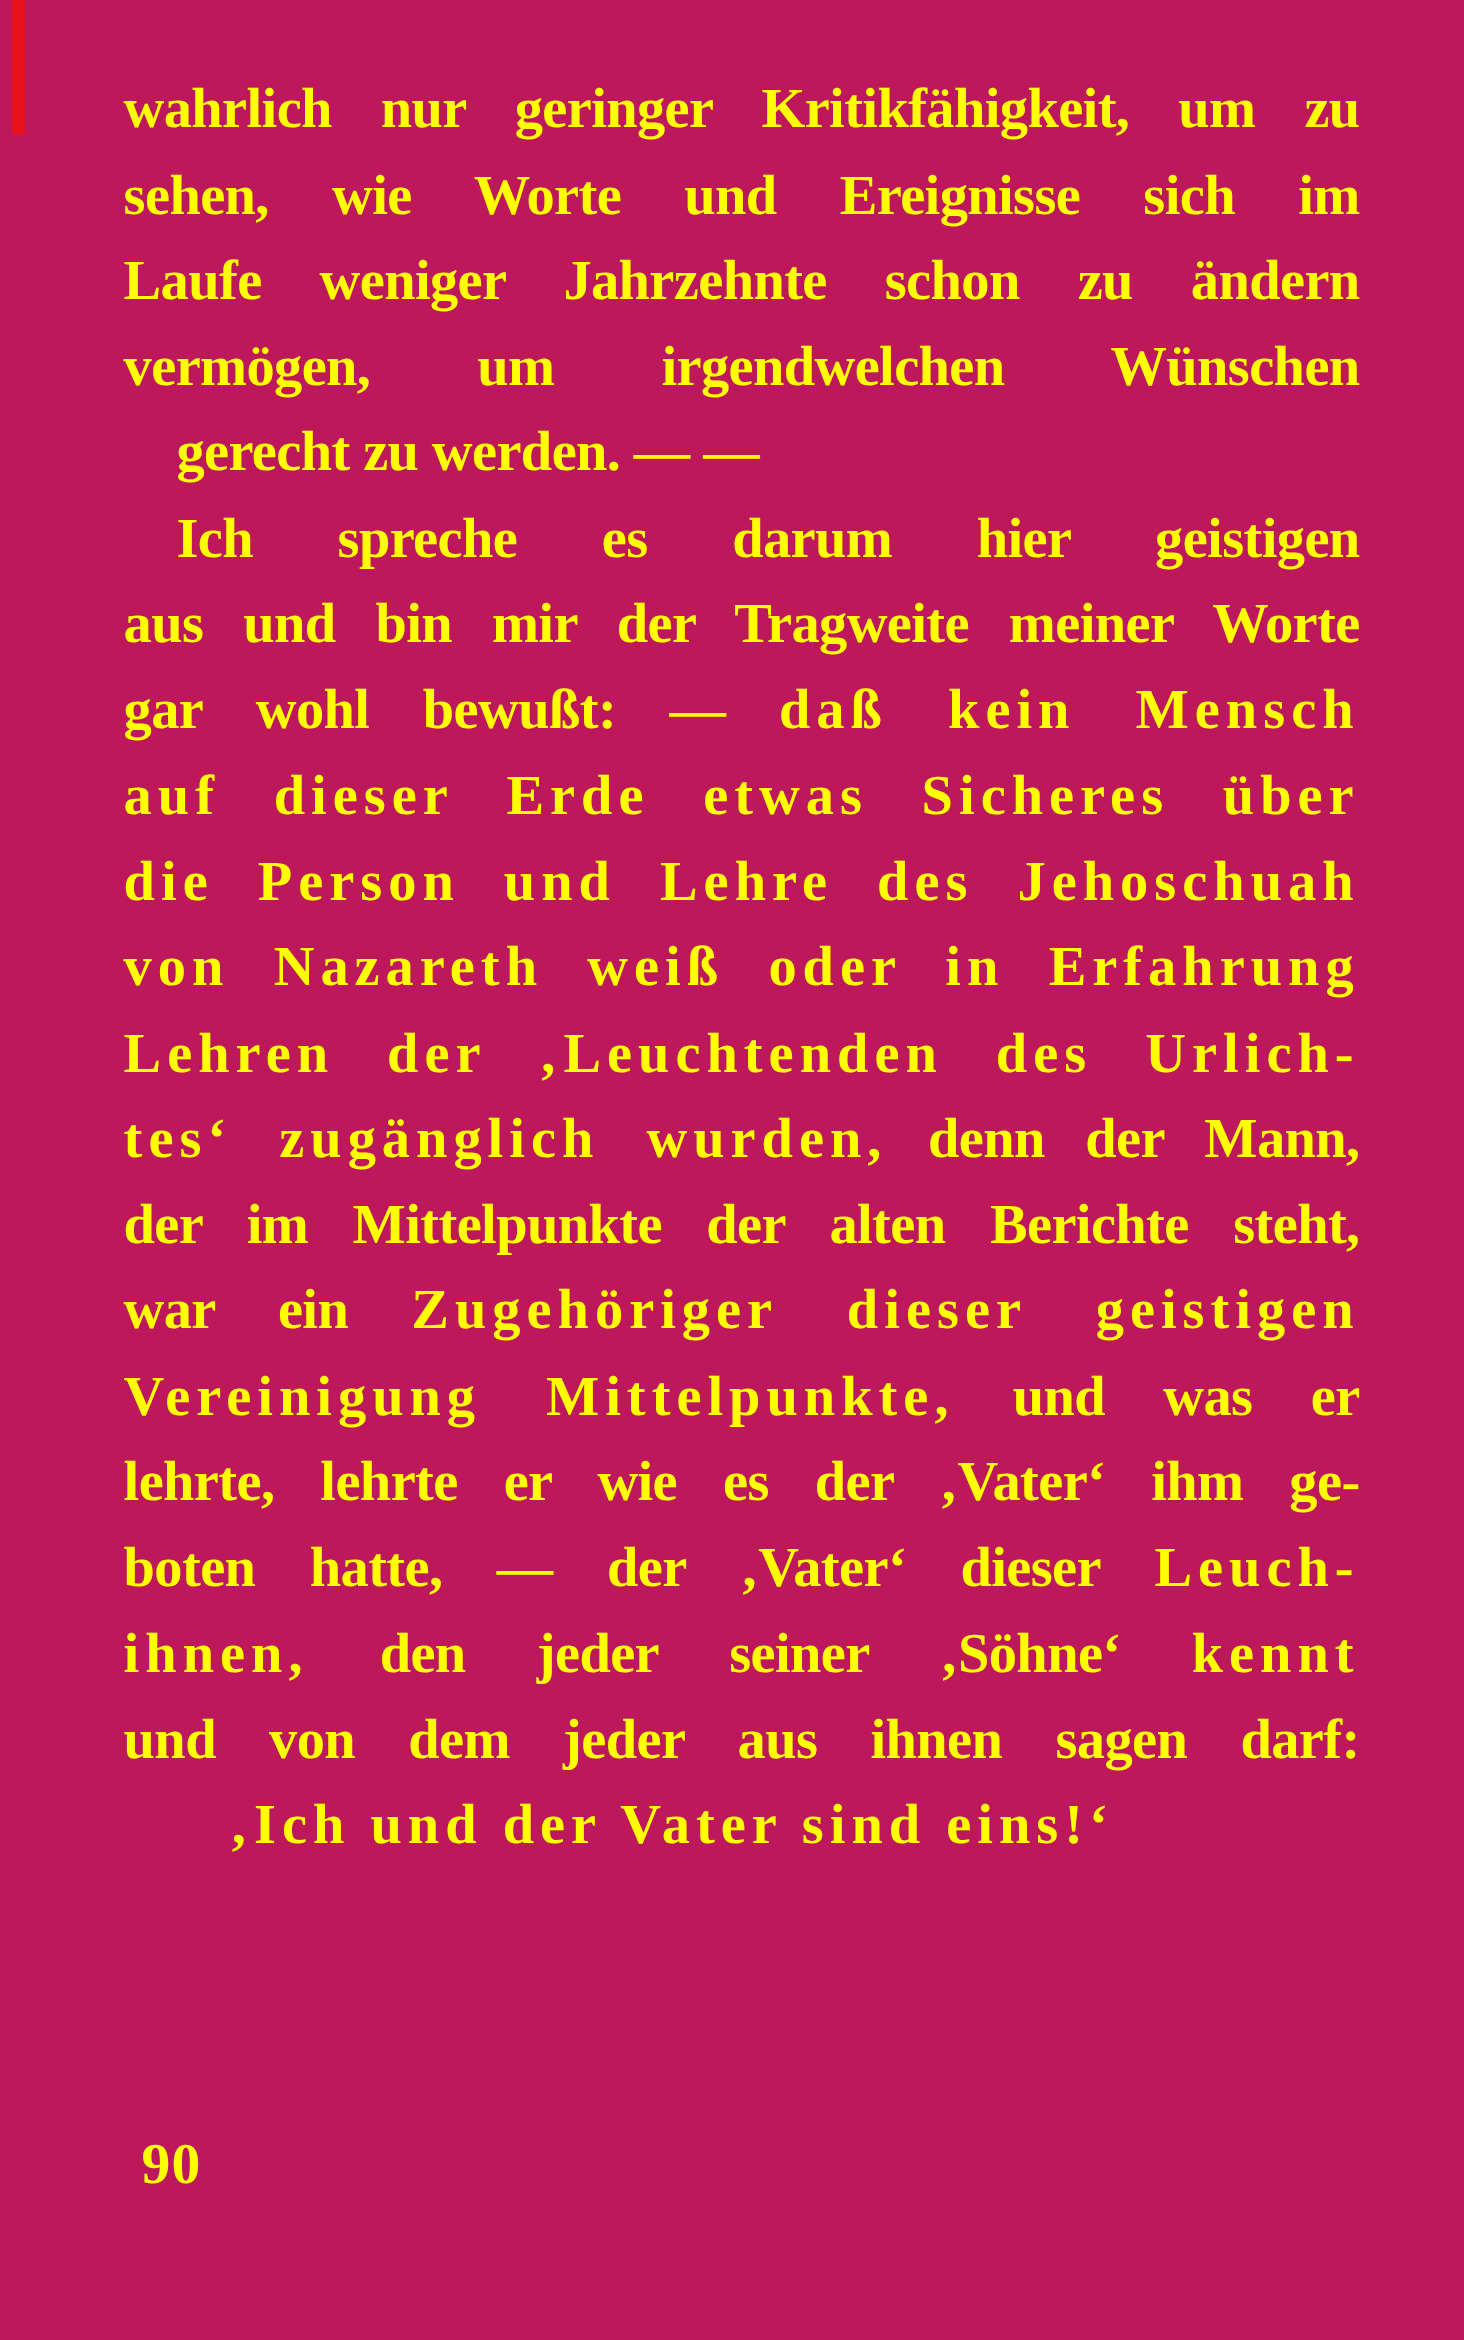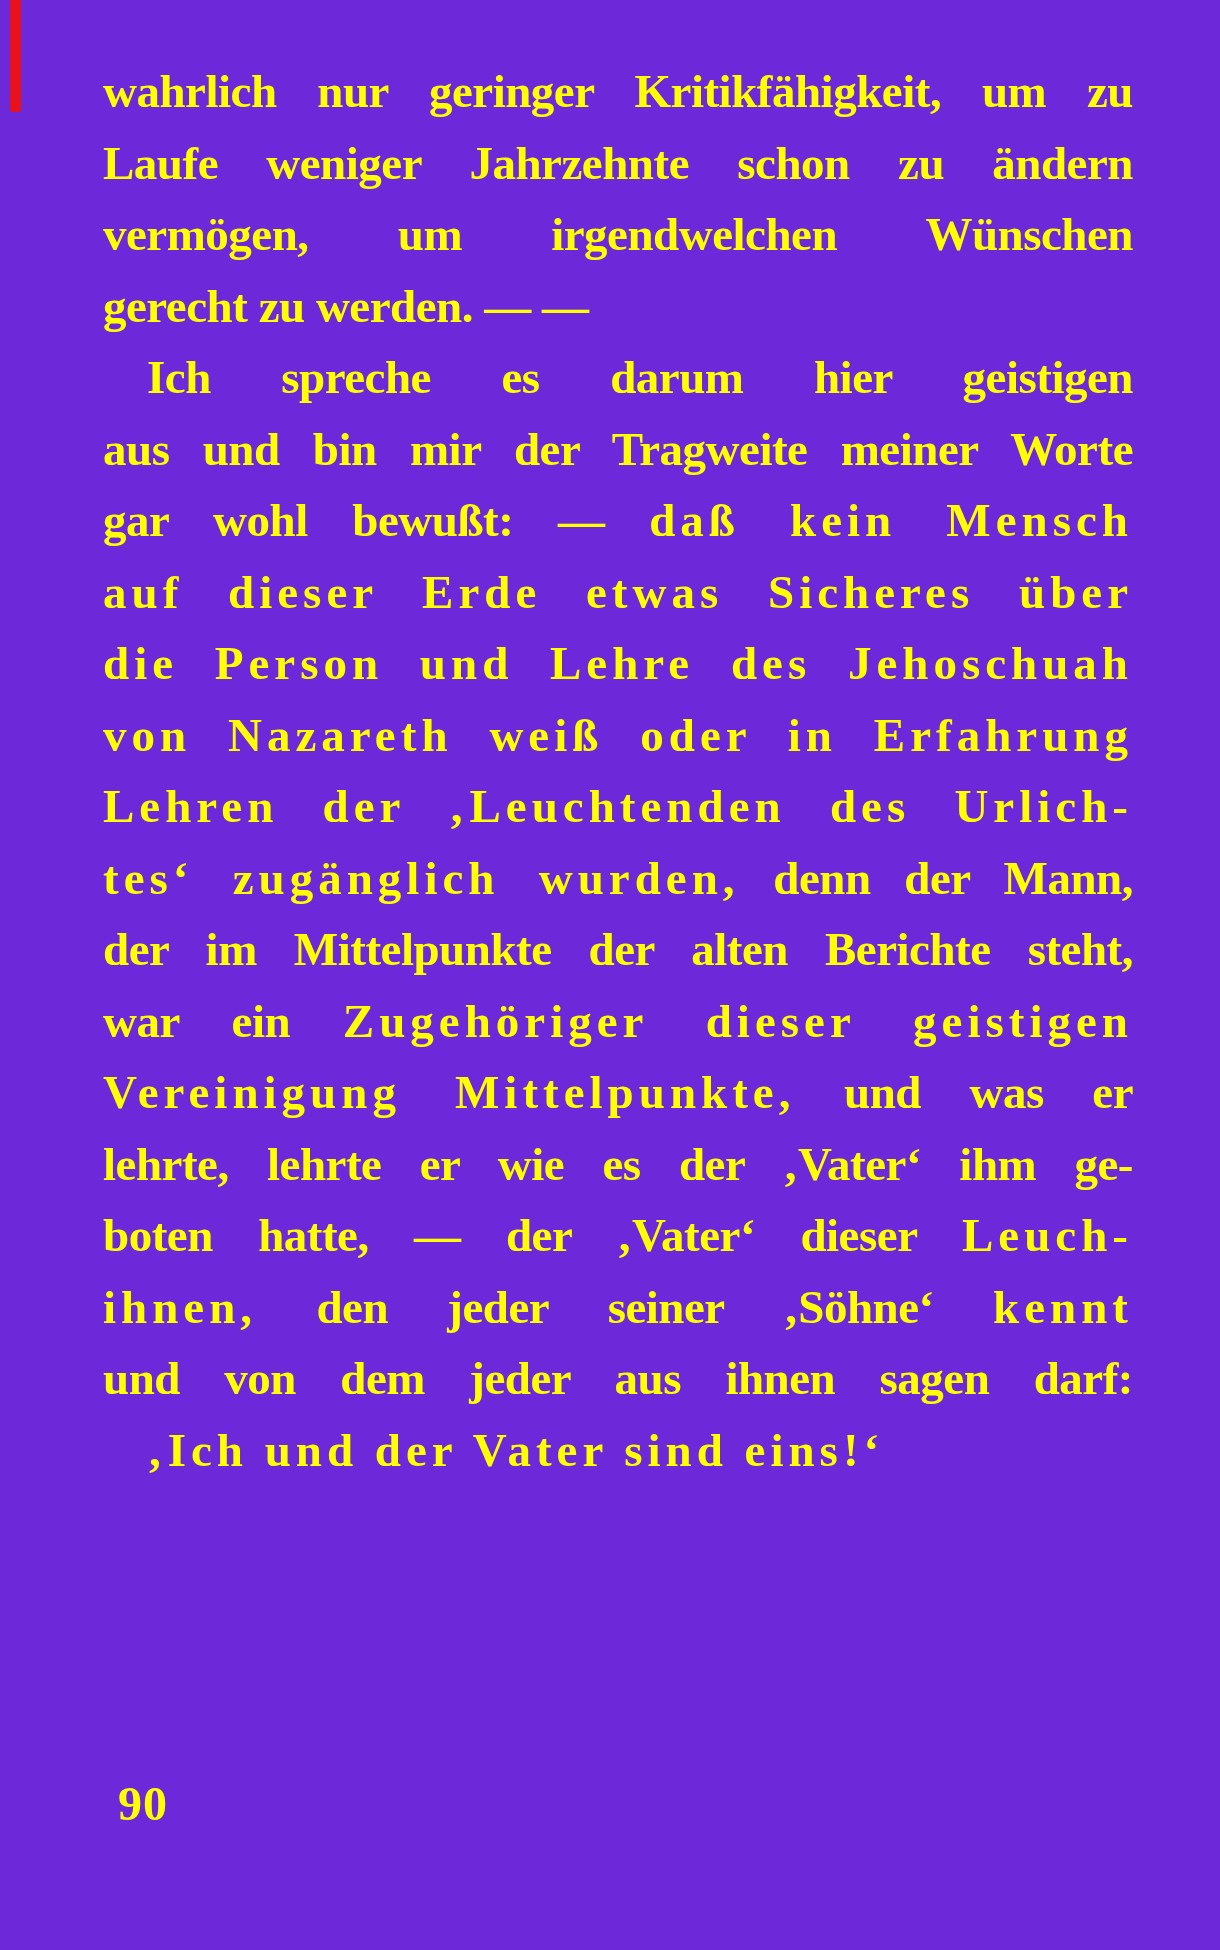--- a/index.html
+++ b/index.html
@@ -36,20 +36,21 @@
     height: 71.5px;
     line-height: 71.5px;
     font-size: 47px;
     font-weight: 700;
     text-align: justify;
     text-align-last: justify;
     white-space: normal;
   }
   .line.ragged {
     text-align-last: left;
+    margin-left: 44px;
   }
   .line.indent {
     padding-left: 44px;
   }
   .run {
     letter-spacing: -0.5px;
   }
   .run.sp {
     letter-spacing: 5px;
   }
@@ -61,24 +62,25 @@
     line-height: 71.5px;
     font-size: 48px;
     font-weight: 700;
     color: #ffff00;
     letter-spacing: 1px;
   }
 </style>
 </head>
 <body>
 
-<div class="page" style="background: #6d28d9;">
+<div class="page" style="background: #be185d;">
   <div class="red-mark" style="background: rgb(232, 18, 28);"></div>
   <div class="text-block" style="color: rgb(255, 255, 0);">
       <div class="line"><span class="run">wahrlich nur geringer Kritikfähigkeit, um zu</span></div>
+      <div class="line"><span class="run">sehen, wie Worte und Ereignisse sich im</span></div>
       <div class="line"><span class="run">Laufe weniger Jahrzehnte schon zu ändern</span></div>
       <div class="line"><span class="run">vermögen, um irgendwelchen Wünschen</span></div>
       <div class="line ragged"><span class="run">gerecht zu werden. — —</span></div>
       <div class="line indent"><span class="run">Ich spreche es darum hier geistigen</span></div>
       <div class="line"><span class="run">aus und bin mir der Tragweite meiner Worte</span></div>
       <div class="line"><span class="run">gar wohl bewußt: — </span><span class="run sp">daß kein Mensch</span></div>
       <div class="line"><span class="run sp">auf dieser Erde etwas Sicheres über</span></div>
       <div class="line"><span class="run sp">die Person und Lehre des Jehoschuah</span></div>
       <div class="line"><span class="run sp">von Nazareth weiß oder in Erfahrung</span></div>
       <div class="line"><span class="run sp">Lehren der ‚Leuchtenden des Urlich-</span></div>

